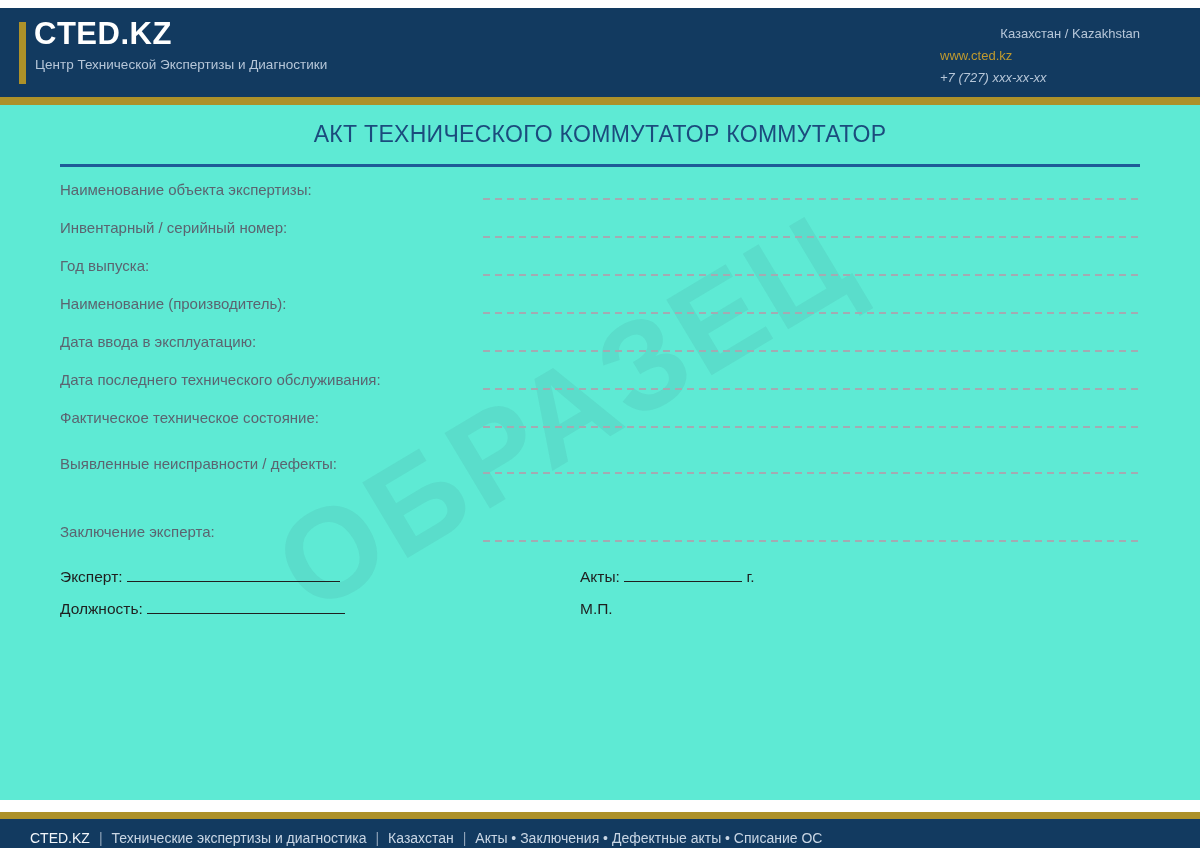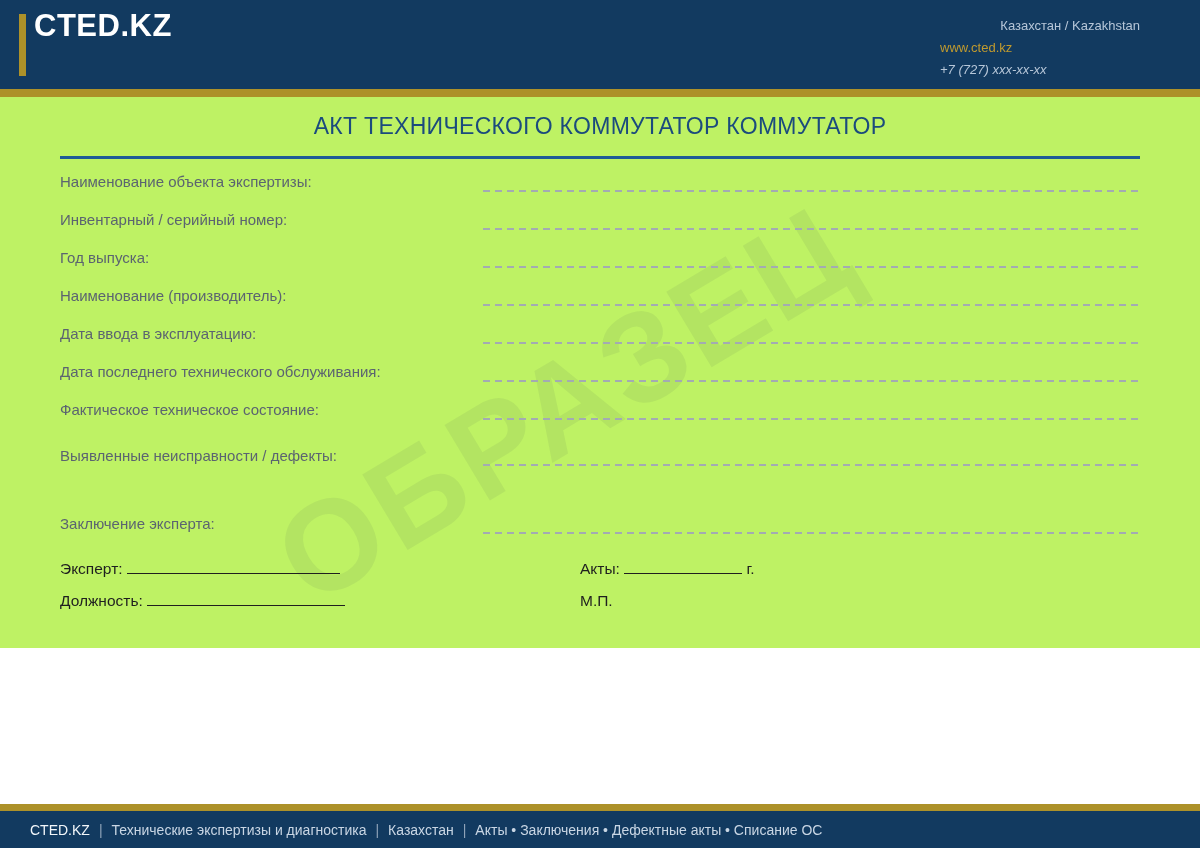--- a/index.html
+++ b/index.html
@@ -2,21 +2,21 @@
 <html><head>
 <meta charset="utf-8">
 <style>
   * { margin: 0; padding: 0; box-sizing: border-box; }
   html, body { background: #ffffff; }
   body {
     font-family: "Liberation Sans", "DejaVu Sans", sans-serif;
     width: 1200px; height: 848px;
     position: relative; overflow: hidden;
   }
-  .page { position: absolute; inset: 0; width: 1200px; height: 648px; background: #bef264; }
+  .page { position: absolute; inset: 0; width: 1200px; height: 792px; background: #5eead4; margin-top: 8px; }
 
   
   .header {
     position: absolute; top: 0; left: 0; right: 0; height: 89px;
     background: #123a60;
   }
   .header-accent-bar {
     position: absolute; left: 19px; top: 14px; width: 7px; height: 62px;
     background: #ad9129;
   }
@@ -99,20 +99,21 @@
   .footer .footer-sep { margin: 0 9px; color: #8fa3b8; }
 </style>
 </head>
 <body>
 
 <div class="page">
 
   <div class="header">
     <div class="header-accent-bar"></div>
     <div class="logo">CTED.KZ</div>
+    <div class="header-subtitle">Центр Технической Экспертизы и Диагностики</div>
     <div class="header-right">
       <div class="header-country">Казахстан / Kazakhstan</div>
       <div class="header-website">www.cted.kz</div>
       <div class="header-phone">+7 (727) xxx-xx-xx</div>
     </div>
   </div>
   <div class="header-gold-strip"></div>
 
   <div class="watermark">ОБРАЗЕЦ</div>
 

